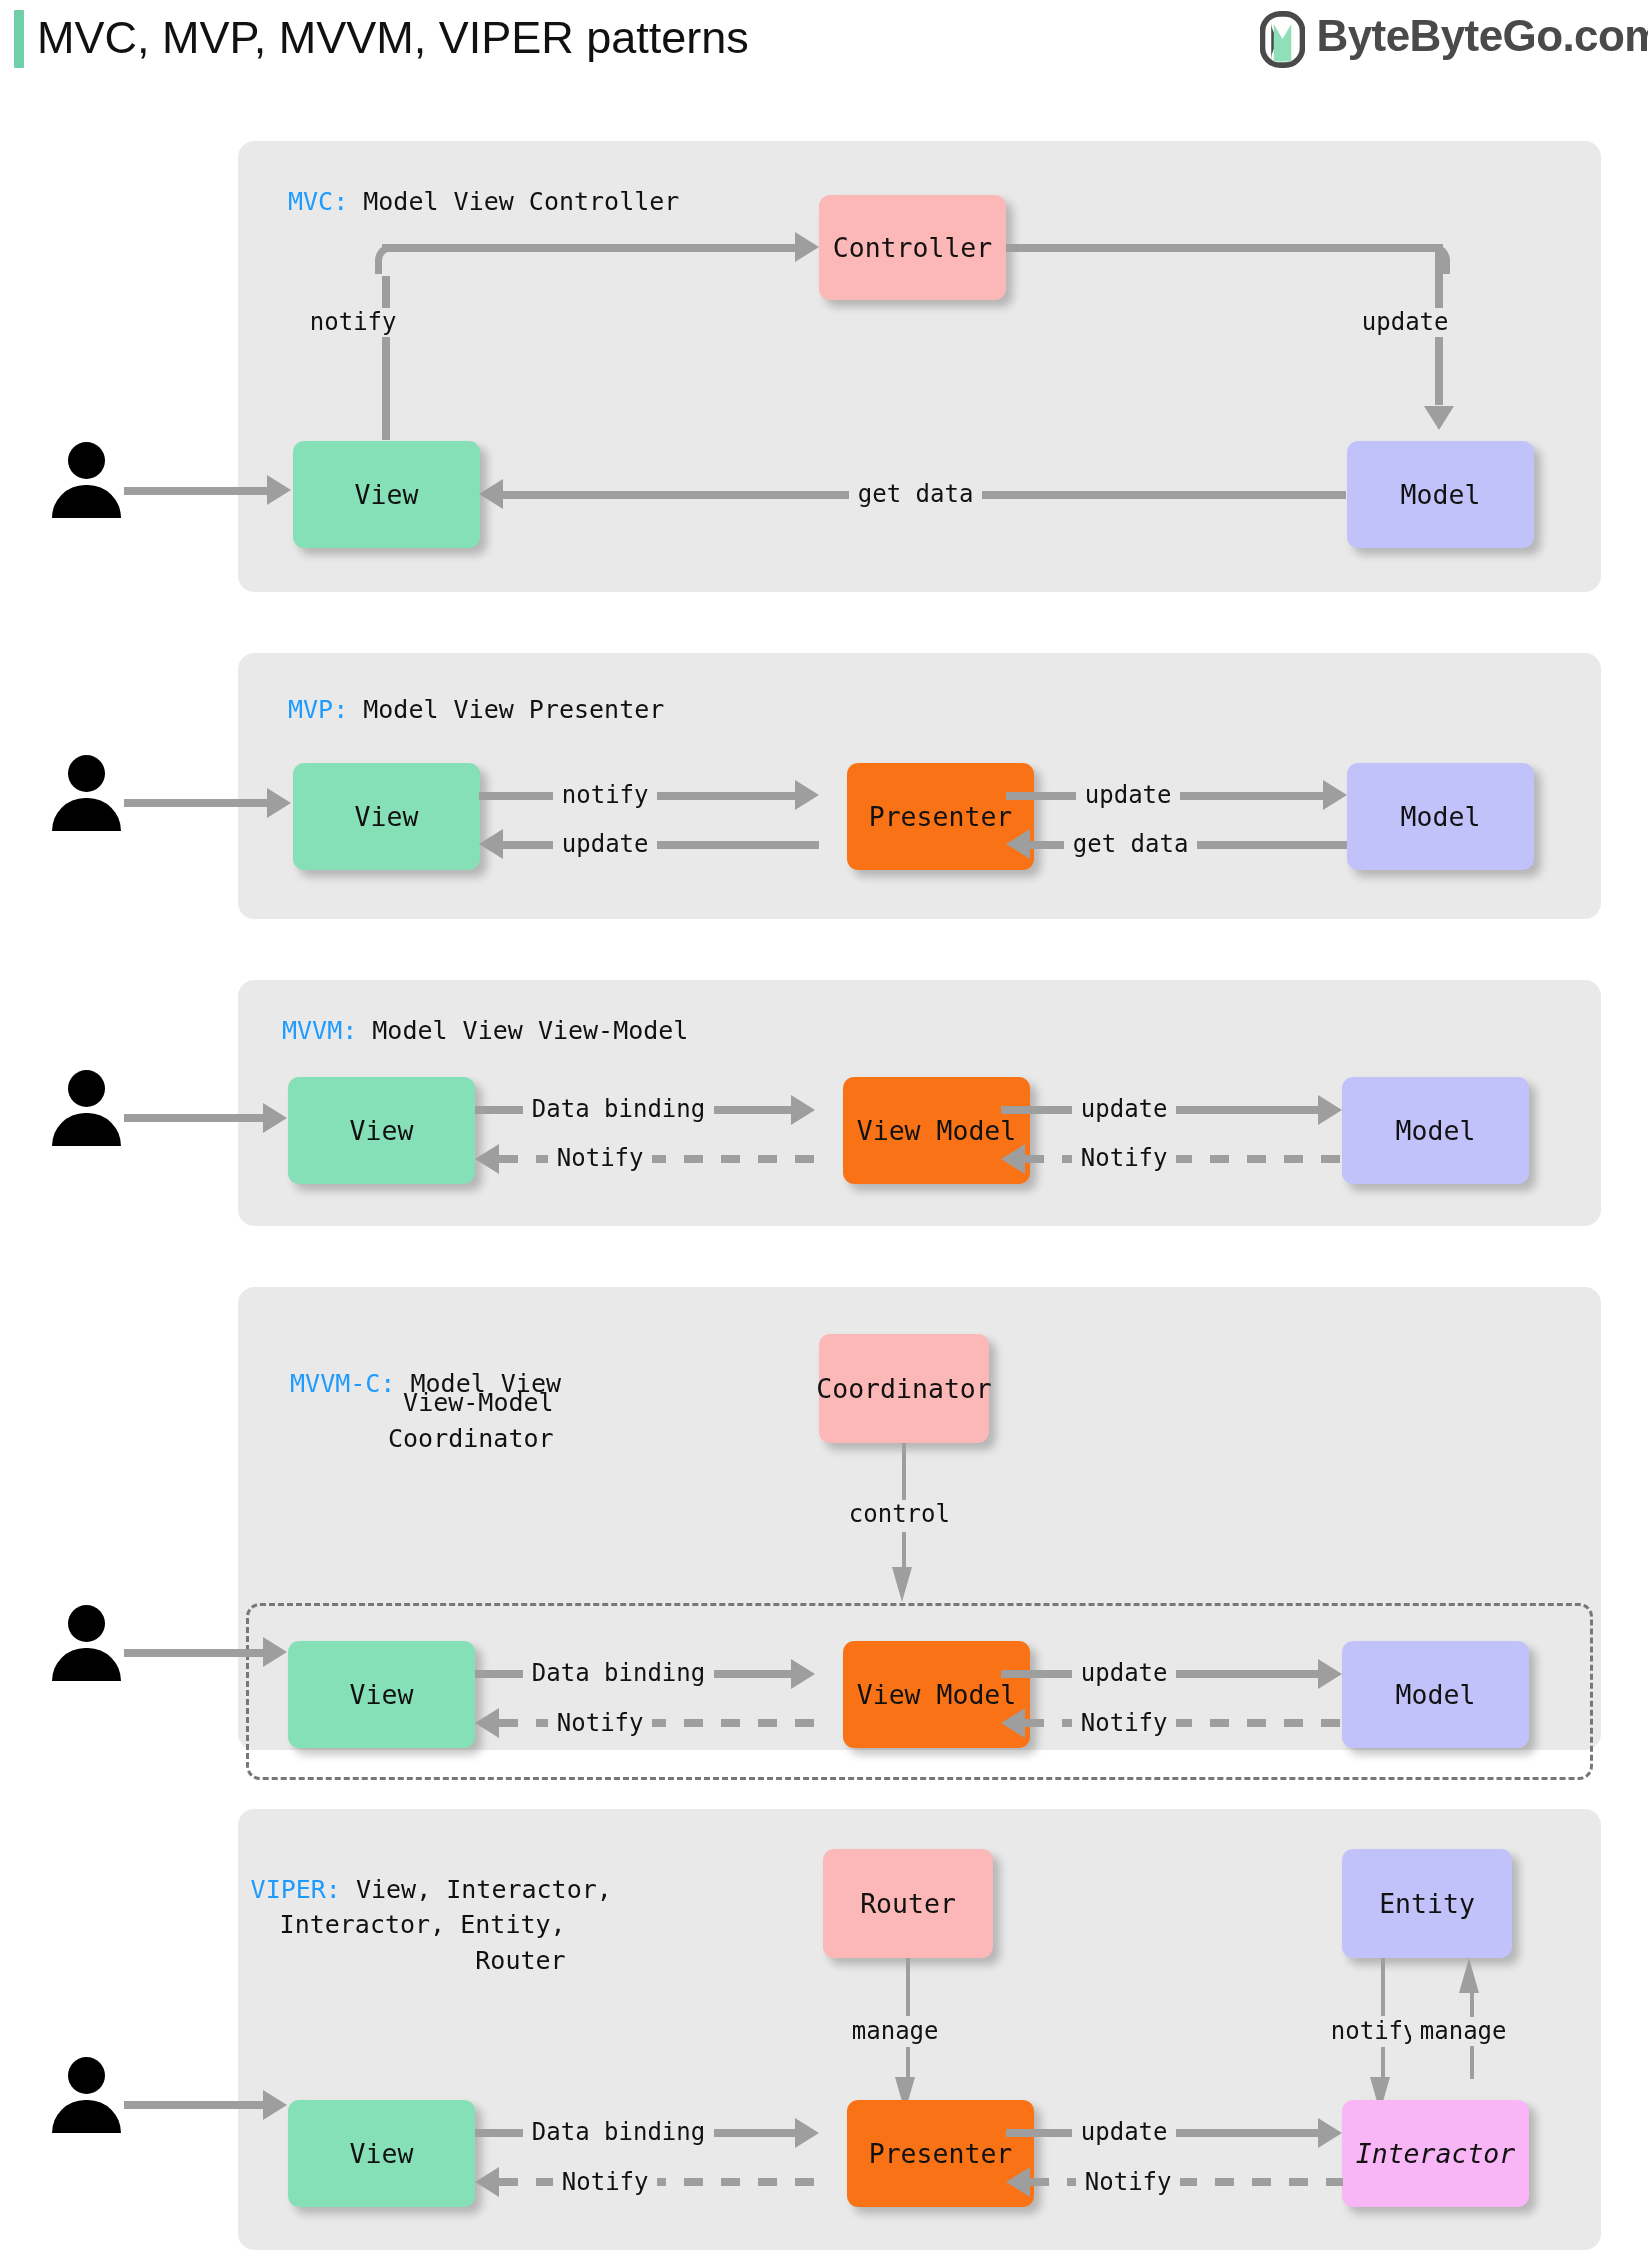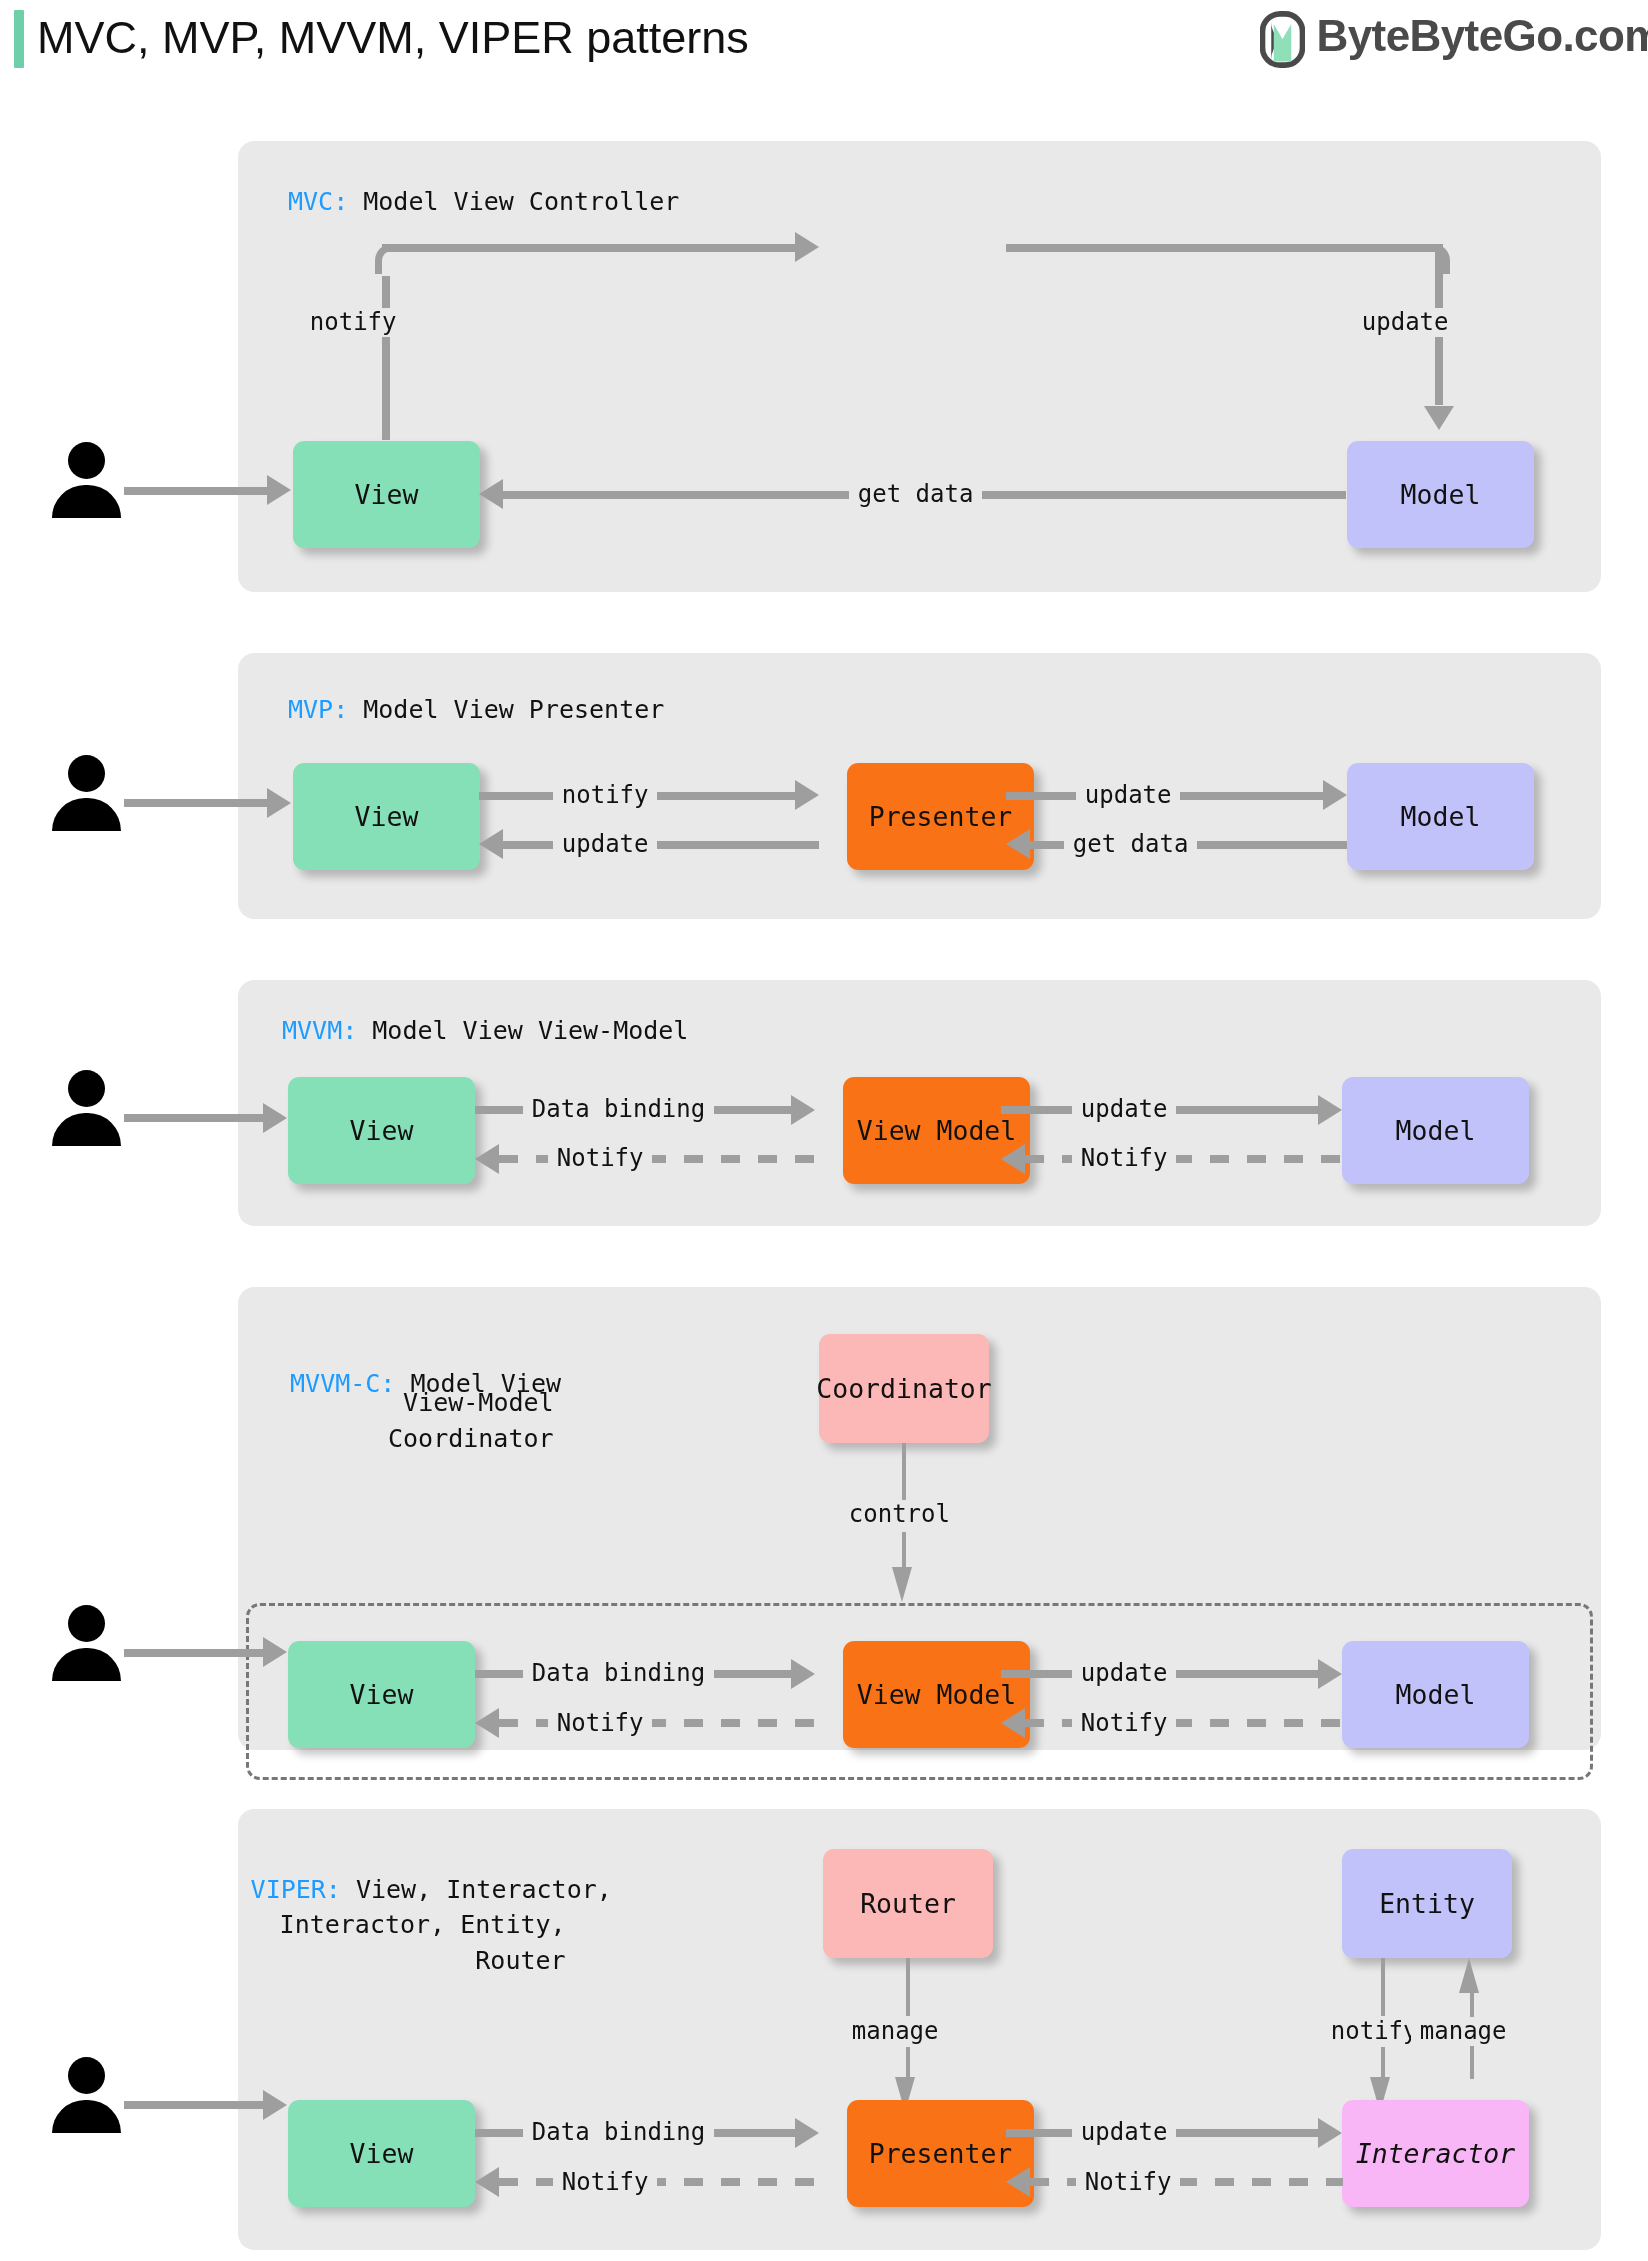--- a/index.html
+++ b/index.html
@@ -85,20 +85,23 @@
         <path d="M22 20 L36 44 L50 20 L50 80 L22 80 Z" fill="#8fe0b8"></path>
       </svg>
     </div>
     <div id="brand-text">ByteByteGo.com</div>
   </div>
 </div>
 
 <div class="panel" style="top:141px;height:451px;">
   <div class="panel-title" style="left:50px;top:43px;"><span class="key">MVC:</span><span> Model View Controller</span></div>
 
+  <div class="node n-ctrl" style="left:581px;top:54px;width:187px;height:105px;">
+      <span>Controller</span>
+    </div>
 
   <div class="node n-view" style="left:55px;top:300px;width:187px;height:107px;">
       <span>View</span>
     </div>
 
   <div class="node n-model" style="left:1109px;top:300px;width:187px;height:107px;">
       <span>Model</span>
     </div>
 
   <div class="ln vline" style="left:144px;top:135px;height:164px;"></div>

